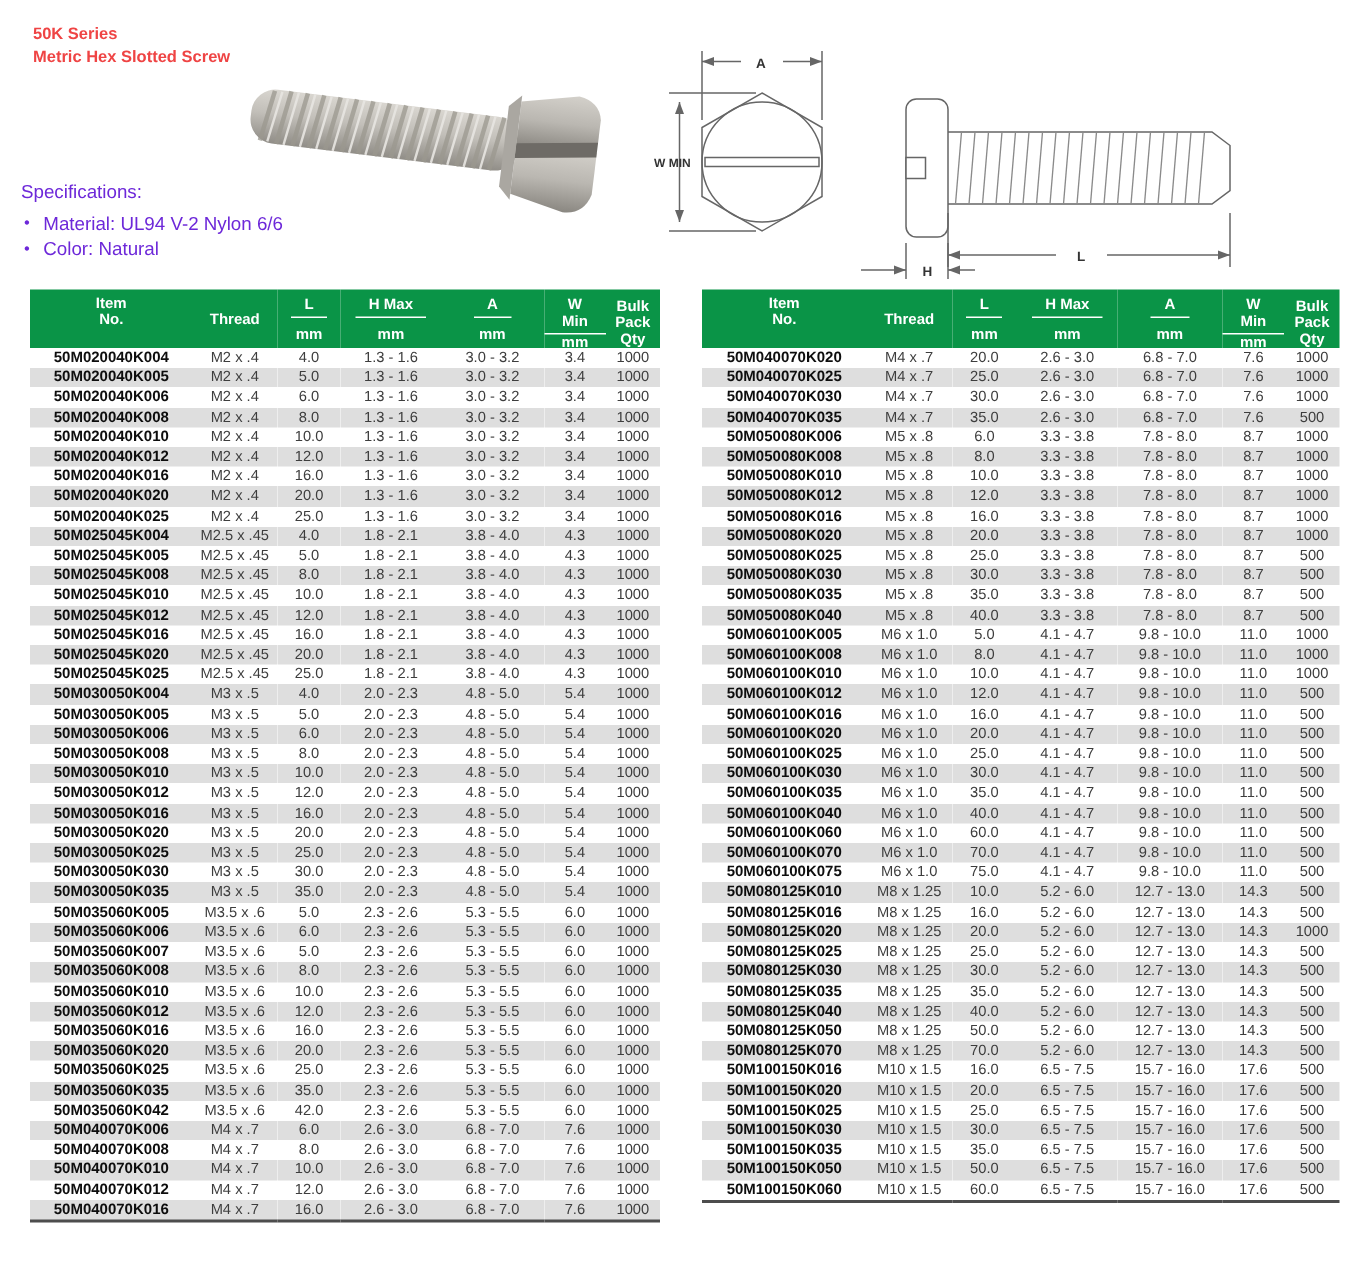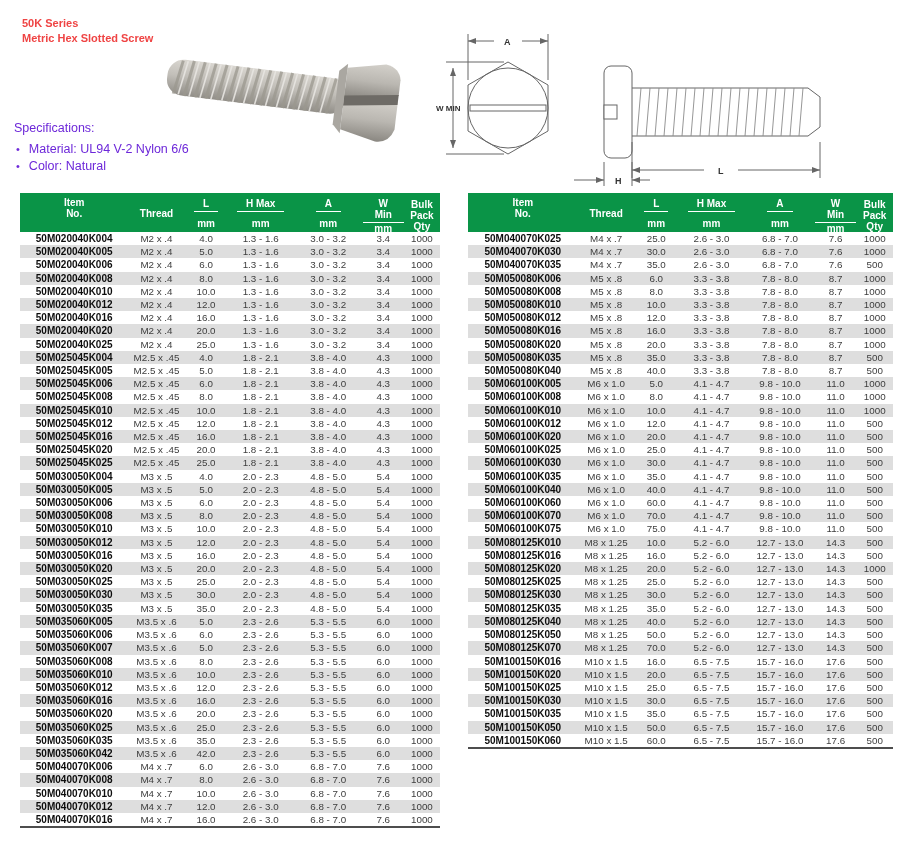--- a/index.html
+++ b/index.html
@@ -352,29 +352,20 @@
           <tr>
             <td class="item">50M025045K005</td>
             <td>M2.5 x .45</td>
             <td>5.0</td>
             <td>1.8 - 2.1</td>
             <td>3.8 - 4.0</td>
             <td>4.3</td>
             <td>1000</td>
           </tr>
           <tr>
-            <td class="item">50M025045K006</td>
-            <td>M2.5 x .45</td>
-            <td>6.0</td>
-            <td>1.8 - 2.1</td>
-            <td>3.8 - 4.0</td>
-            <td>4.3</td>
-            <td>1000</td>
-          </tr>
-          <tr>
             <td class="item">50M025045K008</td>
             <td>M2.5 x .45</td>
             <td>8.0</td>
             <td>1.8 - 2.1</td>
             <td>3.8 - 4.0</td>
             <td>4.3</td>
             <td>1000</td>
           </tr>
           <tr>
             <td class="item">50M025045K010</td>
@@ -720,20 +711,29 @@
               <div class="hcol qty3">
             <span class="line">Bulk</span>
             <span class="line">Pack</span>
             <span class="line">Qty</span>
               </div>
             </th>
         </tr>
       </thead>
       <tbody>
           <tr>
+            <td class="item">50M040070K020</td>
+            <td>M4 x .7</td>
+            <td>20.0</td>
+            <td>2.6 - 3.0</td>
+            <td>6.8 - 7.0</td>
+            <td>7.6</td>
+            <td>1000</td>
+          </tr>
+          <tr>
             <td class="item">50M040070K025</td>
             <td>M4 x .7</td>
             <td>25.0</td>
             <td>2.6 - 3.0</td>
             <td>6.8 - 7.0</td>
             <td>7.6</td>
             <td>1000</td>
           </tr>
           <tr>
             <td class="item">50M040070K030</td>
@@ -801,20 +801,38 @@
           <tr>
             <td class="item">50M050080K020</td>
             <td>M5 x .8</td>
             <td>20.0</td>
             <td>3.3 - 3.8</td>
             <td>7.8 - 8.0</td>
             <td>8.7</td>
             <td>1000</td>
           </tr>
           <tr>
+            <td class="item">50M050080K025</td>
+            <td>M5 x .8</td>
+            <td>25.0</td>
+            <td>3.3 - 3.8</td>
+            <td>7.8 - 8.0</td>
+            <td>8.7</td>
+            <td>500</td>
+          </tr>
+          <tr>
+            <td class="item">50M050080K030</td>
+            <td>M5 x .8</td>
+            <td>30.0</td>
+            <td>3.3 - 3.8</td>
+            <td>7.8 - 8.0</td>
+            <td>8.7</td>
+            <td>500</td>
+          </tr>
+          <tr>
             <td class="item">50M050080K035</td>
             <td>M5 x .8</td>
             <td>35.0</td>
             <td>3.3 - 3.8</td>
             <td>7.8 - 8.0</td>
             <td>8.7</td>
             <td>500</td>
           </tr>
           <tr>
             <td class="item">50M050080K040</td>
@@ -855,20 +873,29 @@
           <tr>
             <td class="item">50M060100K012</td>
             <td>M6 x 1.0</td>
             <td>12.0</td>
             <td>4.1 - 4.7</td>
             <td>9.8 - 10.0</td>
             <td>11.0</td>
             <td>500</td>
           </tr>
           <tr>
+            <td class="item">50M060100K016</td>
+            <td>M6 x 1.0</td>
+            <td>16.0</td>
+            <td>4.1 - 4.7</td>
+            <td>9.8 - 10.0</td>
+            <td>11.0</td>
+            <td>500</td>
+          </tr>
+          <tr>
             <td class="item">50M060100K020</td>
             <td>M6 x 1.0</td>
             <td>20.0</td>
             <td>4.1 - 4.7</td>
             <td>9.8 - 10.0</td>
             <td>11.0</td>
             <td>500</td>
           </tr>
           <tr>
             <td class="item">50M060100K025</td>

